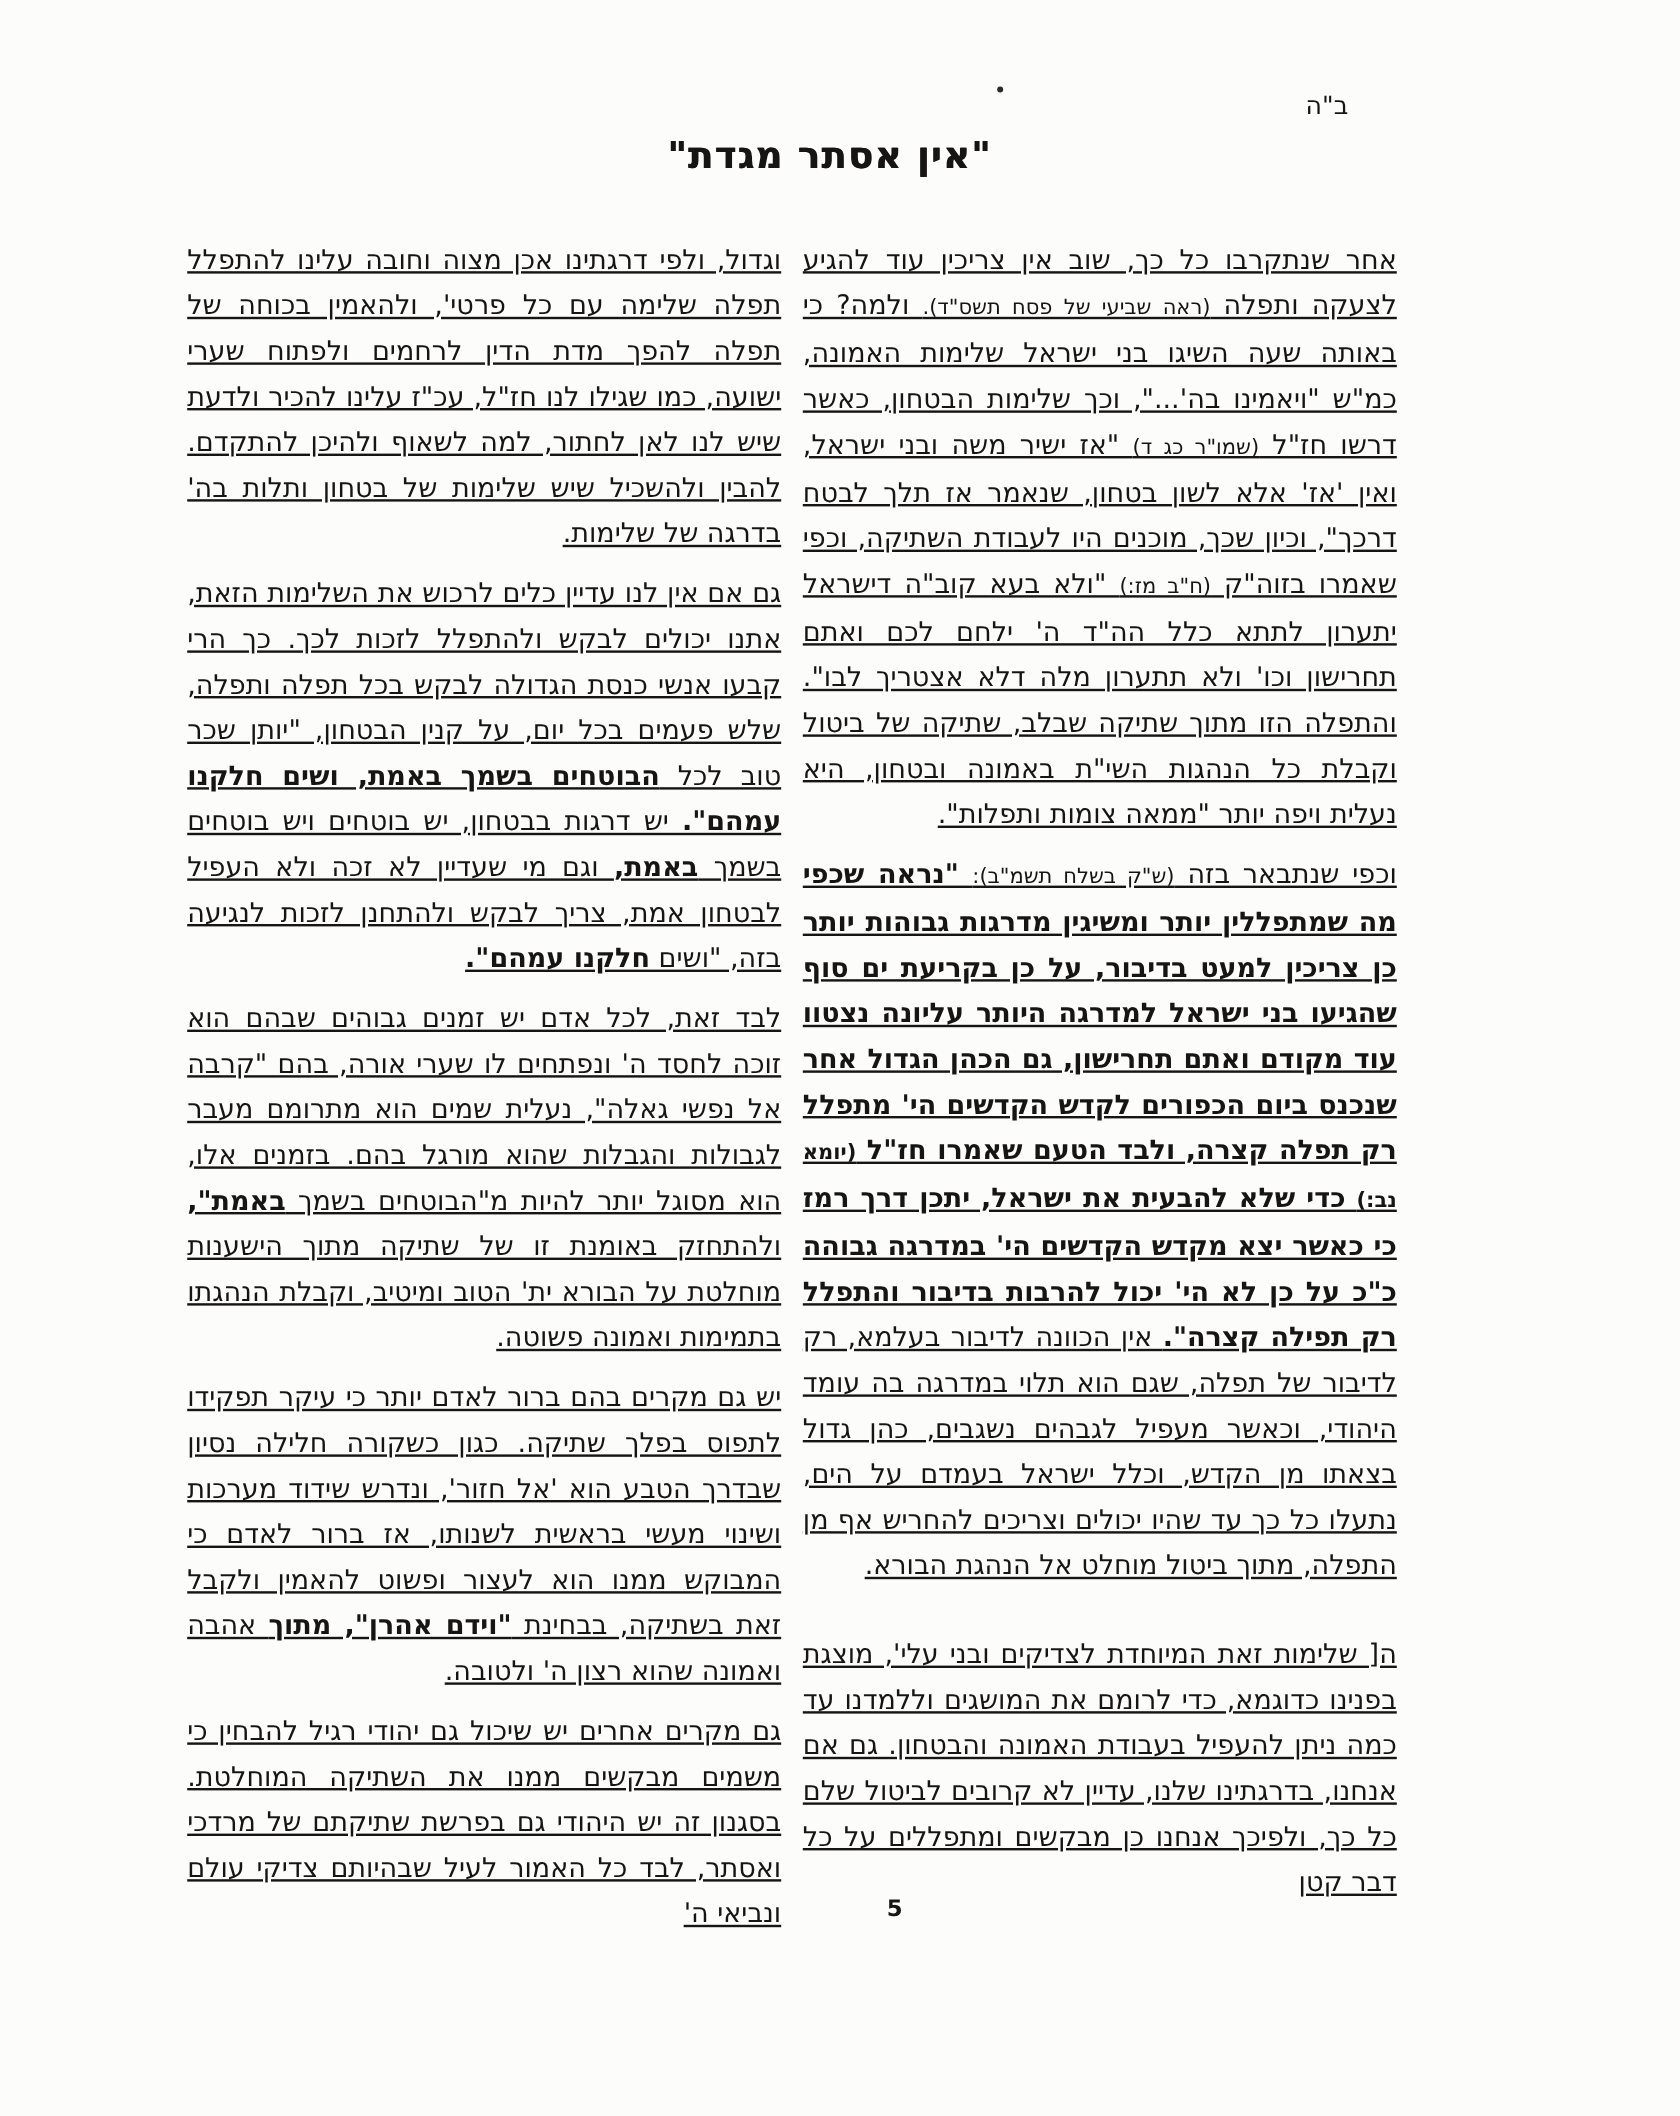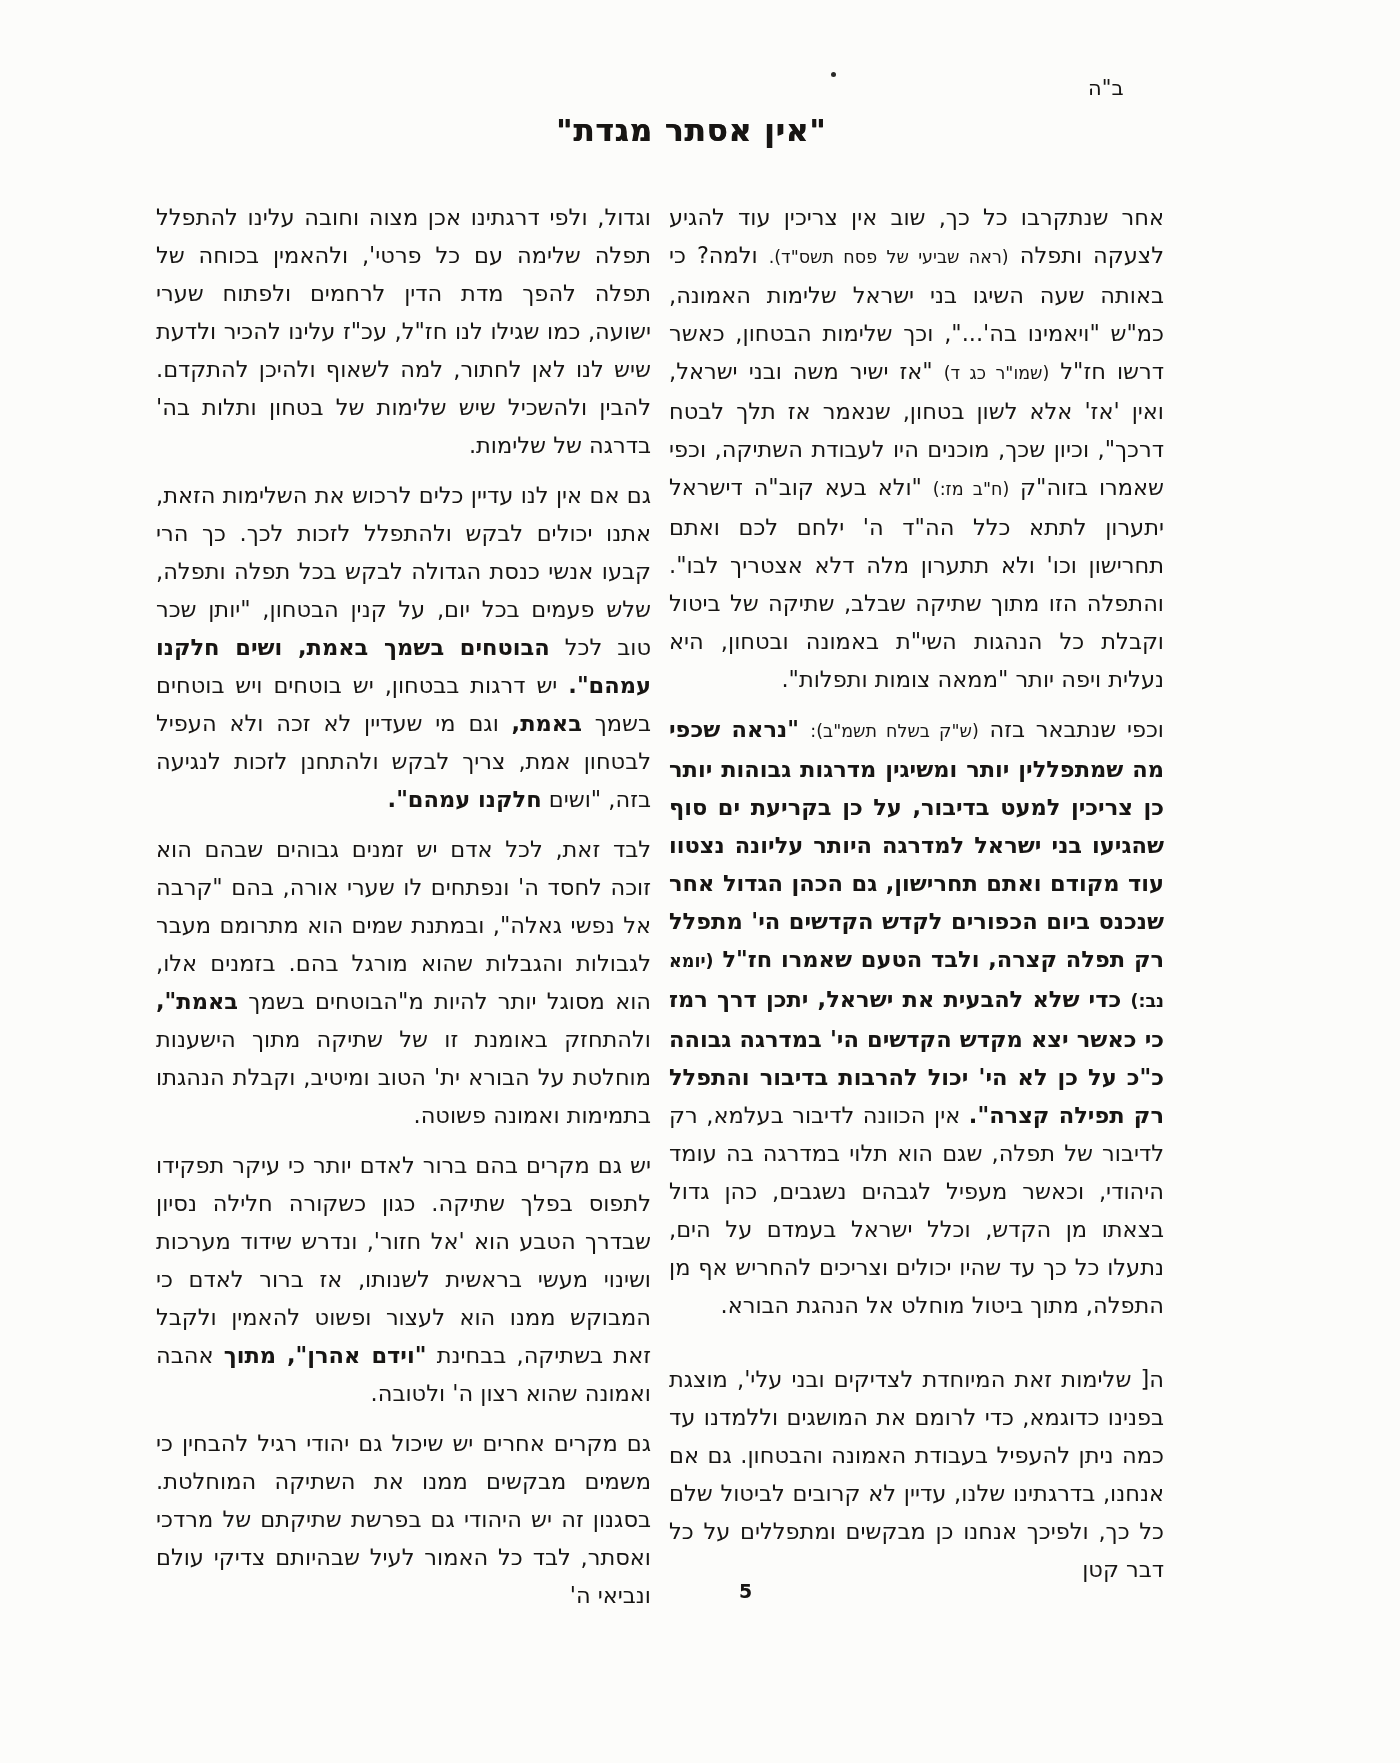--- a/index.html
+++ b/index.html
@@ -28,20 +28,21 @@
     display:flex;
     gap:18px;
   }
   .col{width:495px;}
   .col p{
     margin:0 0 12px 0;
     font-size:22.5px;
     line-height:38px;
     text-align:justify;
     direction:rtl;
+    text-decoration:underline;
   }
   .col p.gap-before{margin-top:36px;}
   .col .b{font-weight:bold;}
   .col .small{font-size:17.5px;}
   .page-number{
     position:absolute;top:1580px;left:739px;
     font-size:19px;font-weight:bold;
   }
   .ink-speck{
     position:absolute;top:72px;left:831px;
@@ -61,20 +62,20 @@
 
   <div class="columns">
     <div class="col">
         <p><span>אחר שנתקרבו כל כך, שוב אין צריכין עוד להגיע לצעקה ותפלה </span><span class="small">(ראה שביעי של פסח תשס"ד).</span><span> ולמה? כי באותה שעה השיגו בני ישראל שלימות האמונה, כמ"ש "ויאמינו בה'...", וכך שלימות הבטחון, כאשר דרשו חז"ל </span><span class="small">(שמו"ר כג ד)</span><span> "אז ישיר משה ובני ישראל, ואין 'אז' אלא לשון בטחון, שנאמר אז תלך לבטח דרכך", וכיון שכך, מוכנים היו לעבודת השתיקה, וכפי שאמרו בזוה"ק </span><span class="small">(ח"ב מז:)</span><span> "ולא בעא קוב"ה דישראל יתערון לתתא כלל הה"ד ה' ילחם לכם ואתם תחרישון וכו' ולא תתערון מלה דלא אצטריך לבו". והתפלה הזו מתוך שתיקה שבלב, שתיקה של ביטול וקבלת כל הנהגות השי"ת באמונה ובטחון, היא נעלית ויפה יותר "ממאה צומות ותפלות".</span></p>
         <p><span>וכפי שנתבאר בזה </span><span class="small">(ש"ק בשלח תשמ"ב):</span><span class="b"> "נראה שכפי מה שמתפללין יותר ומשיגין מדרגות גבוהות יותר כן צריכין למעט בדיבור, על כן בקריעת ים סוף שהגיעו בני ישראל למדרגה היותר עליונה נצטוו עוד מקודם ואתם תחרישון, גם הכהן הגדול אחר שנכנס ביום הכפורים לקדש הקדשים הי' מתפלל רק תפלה קצרה, ולבד הטעם שאמרו חז"ל </span><span class="b small">(יומא נב:)</span><span class="b"> כדי שלא להבעית את ישראל, יתכן דרך רמז כי כאשר יצא מקדש הקדשים הי' במדרגה גבוהה כ"כ על כן לא הי' יכול להרבות בדיבור והתפלל רק תפילה קצרה".</span><span> אין הכוונה לדיבור בעלמא, רק לדיבור של תפלה, שגם הוא תלוי במדרגה בה עומד היהודי, וכאשר מעפיל לגבהים נשגבים, כהן גדול בצאתו מן הקדש, וכלל ישראל בעמדם על הים, נתעלו כל כך עד שהיו יכולים וצריכים להחריש אף מן התפלה, מתוך ביטול מוחלט אל הנהגת הבורא.</span></p>
         <p class="gap-before"><span>ה[ שלימות זאת המיוחדת לצדיקים ובני עלי', מוצגת בפנינו כדוגמא, כדי לרומם את המושגים וללמדנו עד כמה ניתן להעפיל בעבודת האמונה והבטחון. גם אם אנחנו, בדרגתינו שלנו, עדיין לא קרובים לביטול שלם כל כך, ולפיכך אנחנו כן מבקשים ומתפללים על כל דבר קטן</span></p>
       </div>
     <div class="col">
         <p><span>וגדול, ולפי דרגתינו אכן מצוה וחובה עלינו להתפלל תפלה שלימה עם כל פרטי', ולהאמין בכוחה של תפלה להפך מדת הדין לרחמים ולפתוח שערי ישועה, כמו שגילו לנו חז"ל, עכ"ז עלינו להכיר ולדעת שיש לנו לאן לחתור, למה לשאוף ולהיכן להתקדם. להבין ולהשכיל שיש שלימות של בטחון ותלות בה' בדרגה של שלימות.</span></p>
         <p><span>גם אם אין לנו עדיין כלים לרכוש את השלימות הזאת, אתנו יכולים לבקש ולהתפלל לזכות לכך. כך הרי קבעו אנשי כנסת הגדולה לבקש בכל תפלה ותפלה, שלש פעמים בכל יום, על קנין הבטחון, "יותן שכר טוב לכל </span><span class="b">הבוטחים בשמך באמת, ושים חלקנו עמהם".</span><span> יש דרגות בבטחון, יש בוטחים ויש בוטחים בשמך </span><span class="b">באמת,</span><span> וגם מי שעדיין לא זכה ולא העפיל לבטחון אמת, צריך לבקש ולהתחנן לזכות לנגיעה בזה, "ושים </span><span class="b">חלקנו עמהם".</span></p>
-        <p><span>לבד זאת, לכל אדם יש זמנים גבוהים שבהם הוא זוכה לחסד ה' ונפתחים לו שערי אורה, בהם "קרבה אל נפשי גאלה", ובמתנת שמים הוא מתרומם מעבר לגבולות והגבלות שהוא מורגל בהם. בזמנים אלו, הוא מסוגל יותר להיות מ"הבוטחים בשמך </span><span class="b">באמת",</span><span> ולהתחזק באומנת זו של שתיקה מתוך הישענות מוחלטת על הבורא ית' הטוב ומיטיב, וקבלת הנהגתו בתמימות ואמונה פשוטה.</span></p>
+        <p><span>לבד זאת, לכל אדם יש זמנים גבוהים שבהם הוא זוכה לחסד ה' ונפתחים לו שערי אורה, בהם "קרבה אל נפשי גאלה", נעלית שמים הוא מתרומם מעבר לגבולות והגבלות שהוא מורגל בהם. בזמנים אלו, הוא מסוגל יותר להיות מ"הבוטחים בשמך </span><span class="b">באמת",</span><span> ולהתחזק באומנת זו של שתיקה מתוך הישענות מוחלטת על הבורא ית' הטוב ומיטיב, וקבלת הנהגתו בתמימות ואמונה פשוטה.</span></p>
         <p><span>יש גם מקרים בהם ברור לאדם יותר כי עיקר תפקידו לתפוס בפלך שתיקה. כגון כשקורה חלילה נסיון שבדרך הטבע הוא 'אל חזור', ונדרש שידוד מערכות ושינוי מעשי בראשית לשנותו, אז ברור לאדם כי המבוקש ממנו הוא לעצור ופשוט להאמין ולקבל זאת בשתיקה, בבחינת </span><span class="b">"וידם אהרן", מתוך</span><span> אהבה ואמונה שהוא רצון ה' ולטובה.</span></p>
         <p><span>גם מקרים אחרים יש שיכול גם יהודי רגיל להבחין כי משמים מבקשים ממנו את השתיקה המוחלטת. בסגנון זה יש היהודי גם בפרשת שתיקתם של מרדכי ואסתר, לבד כל האמור לעיל שבהיותם צדיקי עולם ונביאי ה'</span></p>
       </div>
   </div>
 
   <div class="page-number">5</div>
 </div>
 
 </body></html>

